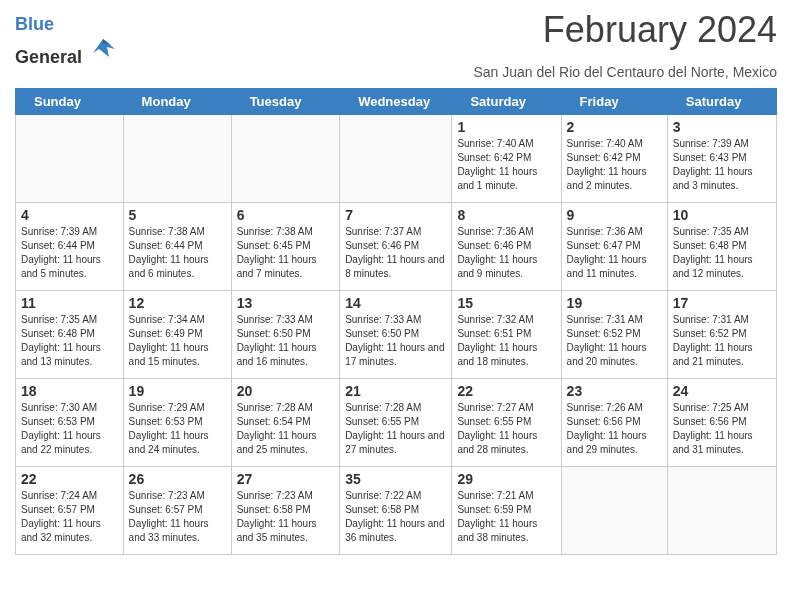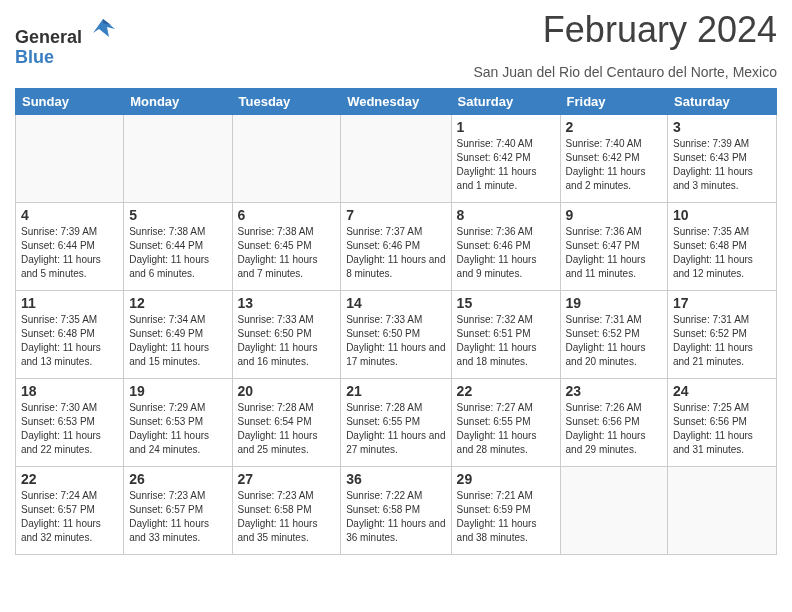--- a/index.html
+++ b/index.html
@@ -54,21 +54,21 @@
     }
     .calendar {
       width: 100%;
       border-collapse: collapse;
       margin-top: 8px;
     }
     .calendar th {
       background-color: #3a7fc1;
       color: #fff;
       text-align: left;
-      padding: 5px 6px;
+      padding: 5px 18px;
       font-size: 13px;
       font-weight: bold;
       border: 1px solid #3a7fc1;
     }
     .calendar td {
       vertical-align: top;
       border: 1px solid #ccc;
       padding: 4px 5px;
       width: 113px;
       min-height: 80px;
@@ -94,28 +94,28 @@
       height: 88px;
     }
   </style>
 </head>
 <body>
 
 <div class="header-row">
   <div class="logo">
     <div>
       <div>
+        <span class="logo-text-blue">Blue</span>
+      </div>
+      <div>
         <span class="logo-text-general">General</span>
         <svg class="logo-icon" viewBox="0 0 28 28" xmlns="http://www.w3.org/2000/svg">
           <polygon points="14,4 26,14 18,12 20,22 10,14 4,18" fill="#3a7fc1"></polygon>
           <polygon points="14,4 22,10 14,8" fill="#2a5fa0"></polygon>
         </svg>
-      </div>
-      <div>
-        <span class="logo-text-blue">Blue</span>
       </div>
     </div>
   </div>
   <div class="title-block">
     <div class="calendar-title">February 2024</div>
     <div class="calendar-subtitle">San Juan del Rio del Centauro del Norte, Mexico</div>
   </div>
 </div>
 
 <table class="calendar">
@@ -246,21 +246,21 @@
         </td>
         <td>
           <span class="day-number">26</span>
           <div class="day-info">Sunrise: 7:23 AM<br>Sunset: 6:57 PM<br>Daylight: 11 hours and 33 minutes.</div>
         </td>
         <td>
           <span class="day-number">27</span>
           <div class="day-info">Sunrise: 7:23 AM<br>Sunset: 6:58 PM<br>Daylight: 11 hours and 35 minutes.</div>
         </td>
         <td>
-          <span class="day-number">36</span>
+          <span class="day-number">35</span>
           <div class="day-info">Sunrise: 7:22 AM<br>Sunset: 6:58 PM<br>Daylight: 11 hours and 36 minutes.</div>
         </td>
         <td>
           <span class="day-number">29</span>
           <div class="day-info">Sunrise: 7:21 AM<br>Sunset: 6:59 PM<br>Daylight: 11 hours and 38 minutes.</div>
         </td>
         <td class="empty-cell"></td>
         <td class="empty-cell"></td>
       </tr>
     </tbody>

